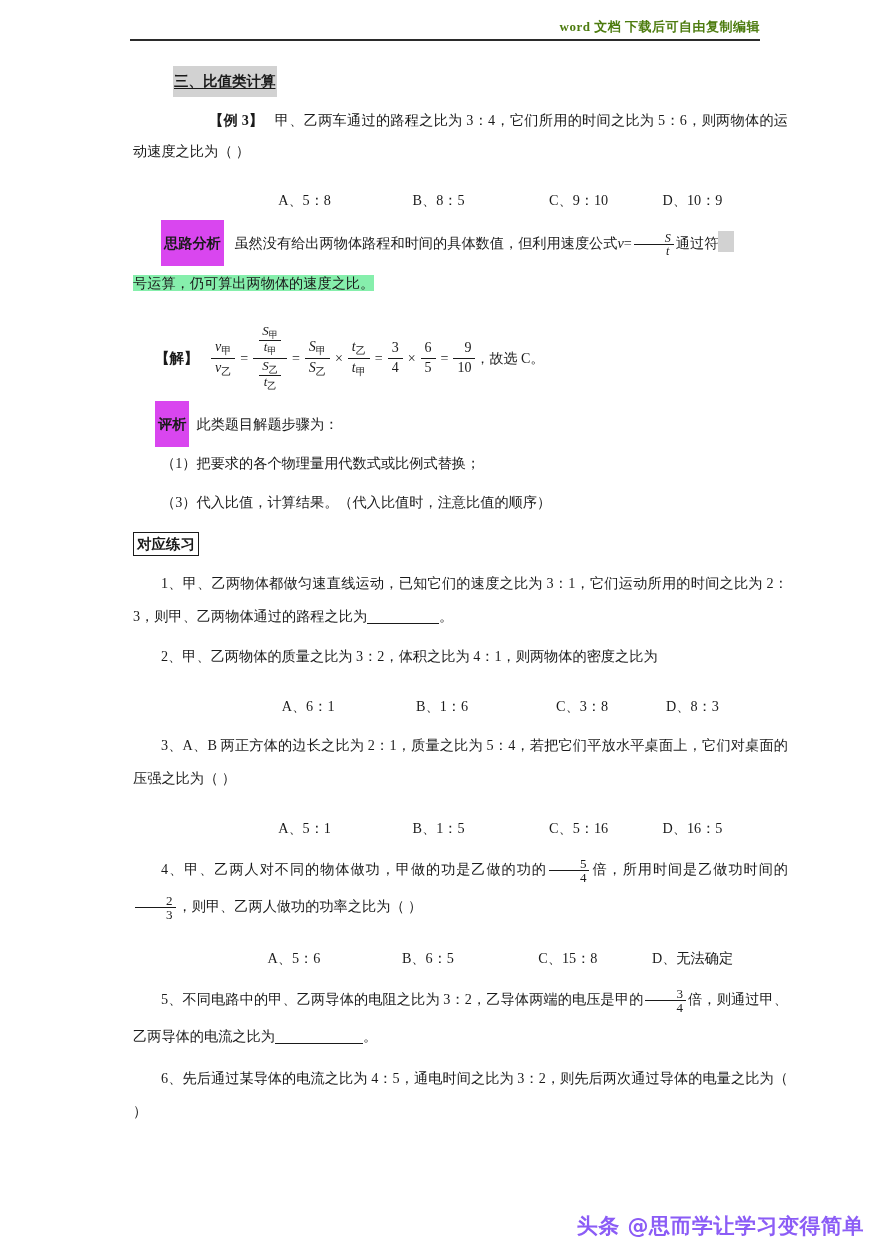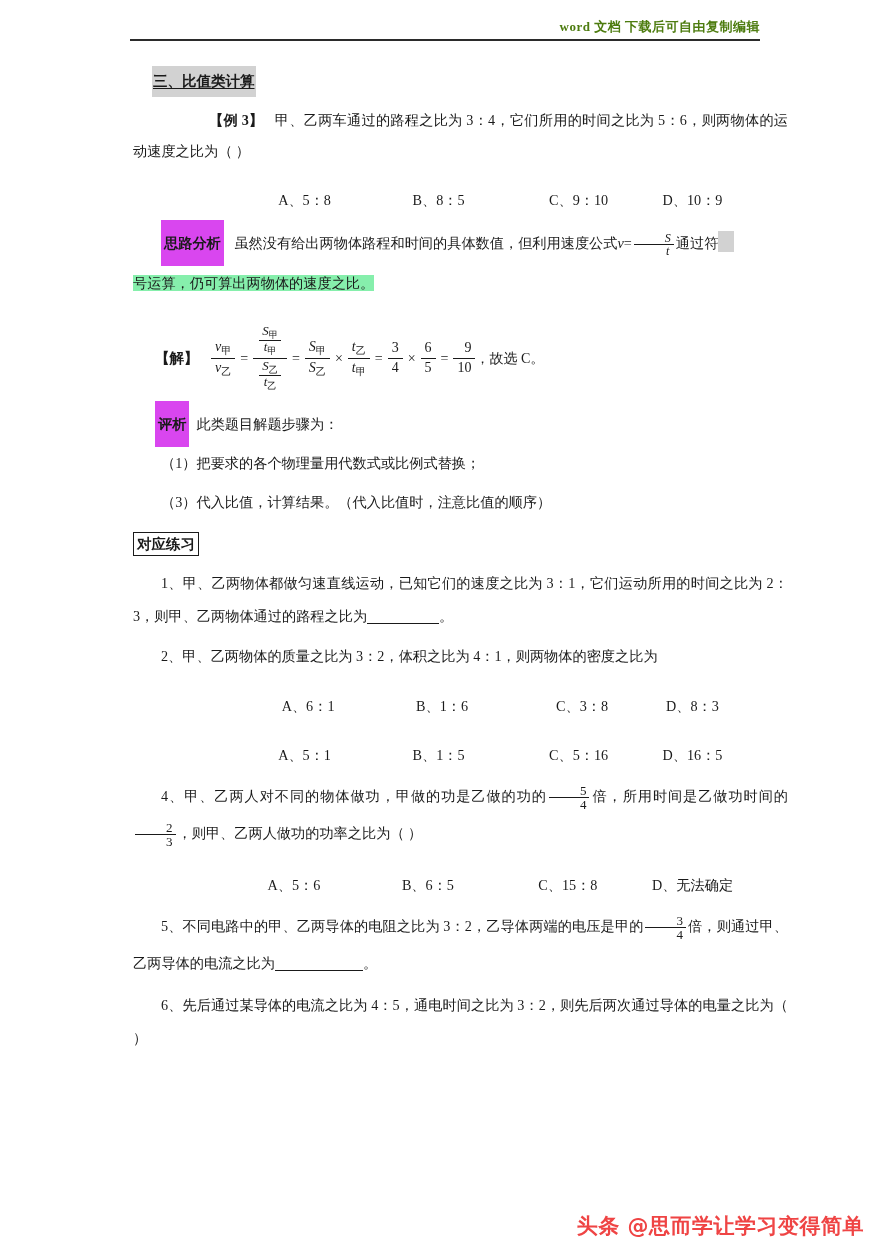--- a/index.html
+++ b/index.html
@@ -51,21 +51,21 @@
   }
 
   .sec-title {
     font-weight: bold;
     font-size: 14.5px;
     display: inline-block;
     background: #d2d2d2;
     text-decoration: underline;
     text-underline-offset: 2px;
     padding: 0 1px;
-    margin-left: 19px;
+    margin-left: 40px;
   }
 
   .para {
     margin-top: 8px;
     text-align: justify;
     text-justify: inter-ideograph;
   }
   .indent { text-indent: 28px; }
 
   .tag-bold { font-weight: bold; margin-left: 48px; }
@@ -180,21 +180,21 @@
   
   .watermark {
     position: absolute;
     left: 0;
     right: 26px;
     top: 1212px;
     text-align: right;
     font-family: "DejaVu Sans", "Liberation Sans", sans-serif;
     font-size: 21px;
     font-weight: bold;
-    color: #ef4444;
+    color: #8b5cf6;
     letter-spacing: 0.5px;
   }
 </style>
 </head>
 <body>
 
 <div class="page">
 
   <div class="header">
     <div class="header-text">word 文档  下载后可自由复制编辑</div>
@@ -298,20 +298,23 @@
       <span>1、甲、乙两物体都做匀速直线运动，已知它们的速度之比为 3：1，它们运动所用的时间之比为 2：3，则甲、乙两物体通过的路程之比为</span><span class="blank-line"></span><span>。</span>
     </div>
 
     <div class="exercise">
       <span>2、甲、乙两物体的质量之比为 3：2，体积之比为 4：1，则两物体的密度之比为</span>
     </div>
     <div class="options">
       <span class="opt-a">A、6：1</span><span class="opt-b">B、1：6</span><span class="opt-c">C、3：8</span><span>D、8：3</span>
     </div>
 
+    <div class="exercise">
+      <span>3、A、B 两正方体的边长之比为 2：1，质量之比为 5：4，若把它们平放水平桌面上，它们对桌面的压强之比为（        ）</span>
+    </div>
     <div class="options">
       <span class="opt-a">A、5：1</span><span class="opt-b">B、1：5</span><span class="opt-c">C、5：16</span><span>D、16：5</span>
     </div>
 
     <div class="exercise" style="line-height:37px;">
       <span>4、甲、乙两人对不同的物体做功，甲做的功是乙做的功的</span><span class="frac"><span class="num">5</span><span class="den">4</span></span><span>倍，所用时间是乙做功时间的</span><span class="frac"><span class="num">2</span><span class="den">3</span></span><span>，则甲、乙两人做功的功率之比为（        ）</span>
     </div>
     <div class="options">
       <span class="opt-a">A、5：6</span><span class="opt-b">B、6：5</span><span class="opt-c">C、15：8</span><span>D、无法确定</span>
     </div>

